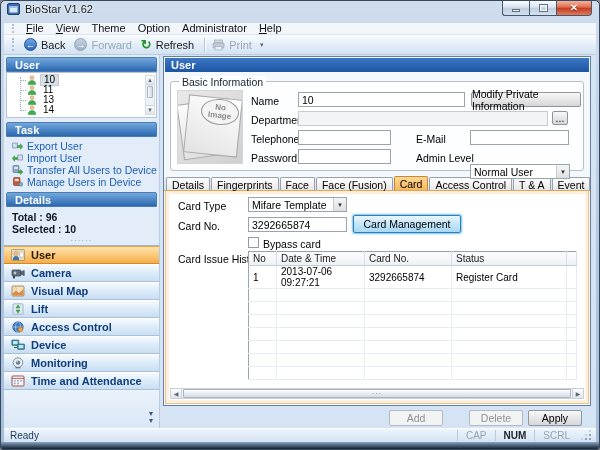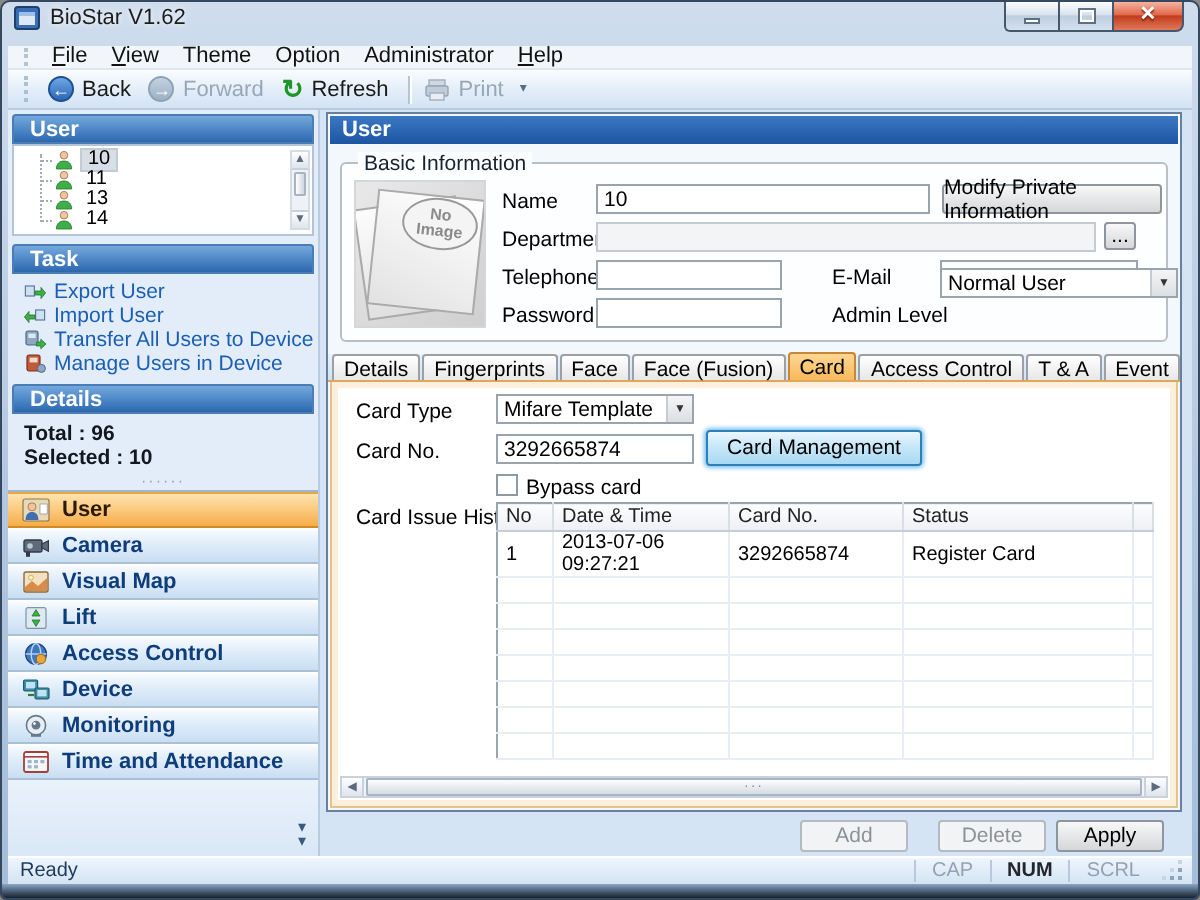--- a/index.html
+++ b/index.html
@@ -407,21 +407,21 @@
           <div class="btn" style="position:absolute; left:381px; top:29px; width:16px; height:14px;">...</div>
 
           <span class="flabel" style="left:80px; top:51px;">Telephone</span>
           <input class="fin" style="left: 127px; top: 48px; width: 93px;" value="">
           <span class="flabel" style="left:245px; top:51px;">E-Mail</span>
           <input class="fin" style="left: 299px; top: 48px; width: 99px;" value="">
 
           <span class="flabel" style="left:80px; top:70px;">Password</span>
           <input class="fin" style="left: 127px; top: 67px; width: 93px;" type="password" value="">
           <span class="flabel" style="left:245px; top:70px;">Admin Level</span>
-          <div class="combo" style="left:299px; top:52px; width:119px;align-items:flex-end;">
+          <div class="combo" style="left:299px; top:82px; width:100px;align-items:flex-end;">
             <span class="cval">Normal User</span>
             <span class="carrow">▼</span>
           </div>
         </div>
 
         <div class="tabs-row">
           <div class="tab">Details</div>
           <div class="tab">Fingerprints</div>
           <div class="tab">Face</div>
           <div class="tab">Face (Fusion)</div>
@@ -523,21 +523,21 @@
 
           <div class="hscroll">
             <div class="hs-btn left">◀</div>
             <div class="hs-thumb">···</div>
             <div class="hs-btn right">▶</div>
           </div>
         </div>
       </div>
 
       <div class="actions">
-        <div class="btn dis" style="margin-right:15px;">Add</div>
+        <div class="btn dis" style="margin-right:26px;">Add</div>
         <div class="btn dis" style="margin-right:5px;">Delete</div>
         <div class="btn">Apply</div>
       </div>
     </div>
   </div>
 
   <div class="statusbar">
     <span class="sb-ready">Ready</span>
     <span class="sb-cell">CAP</span>
     <span class="sb-cell on">NUM</span>

